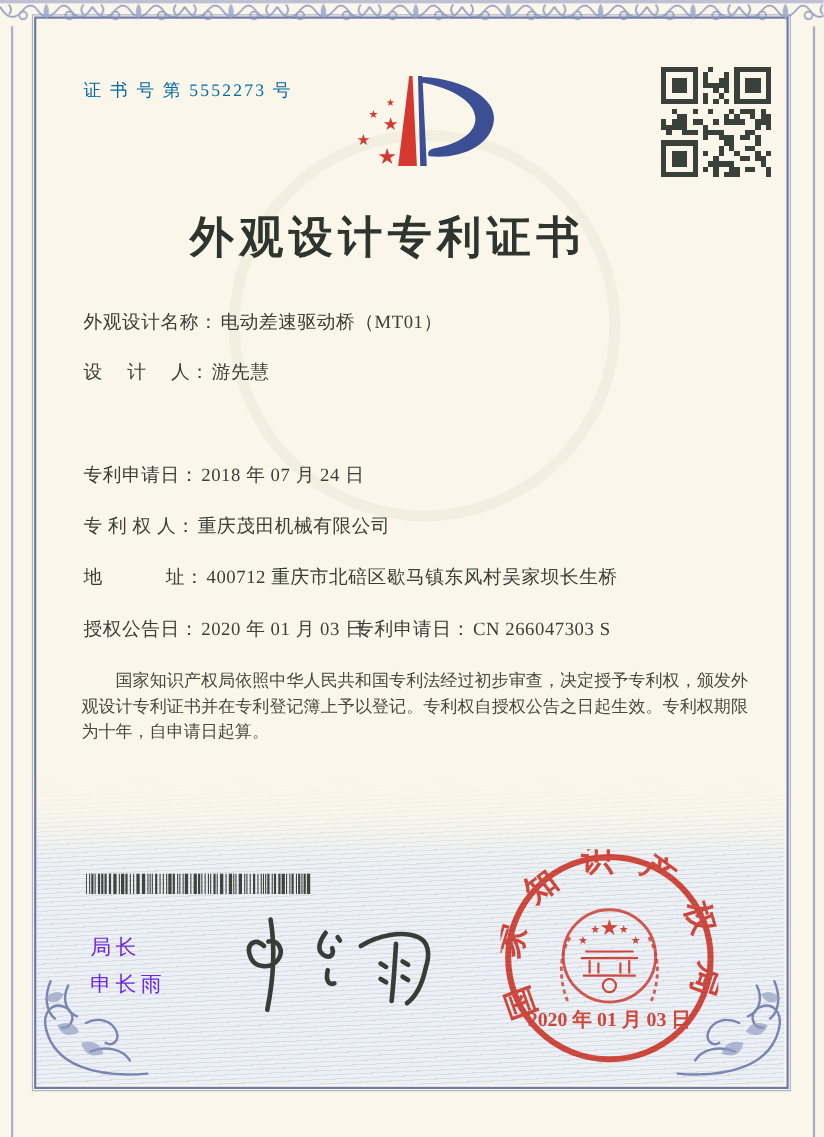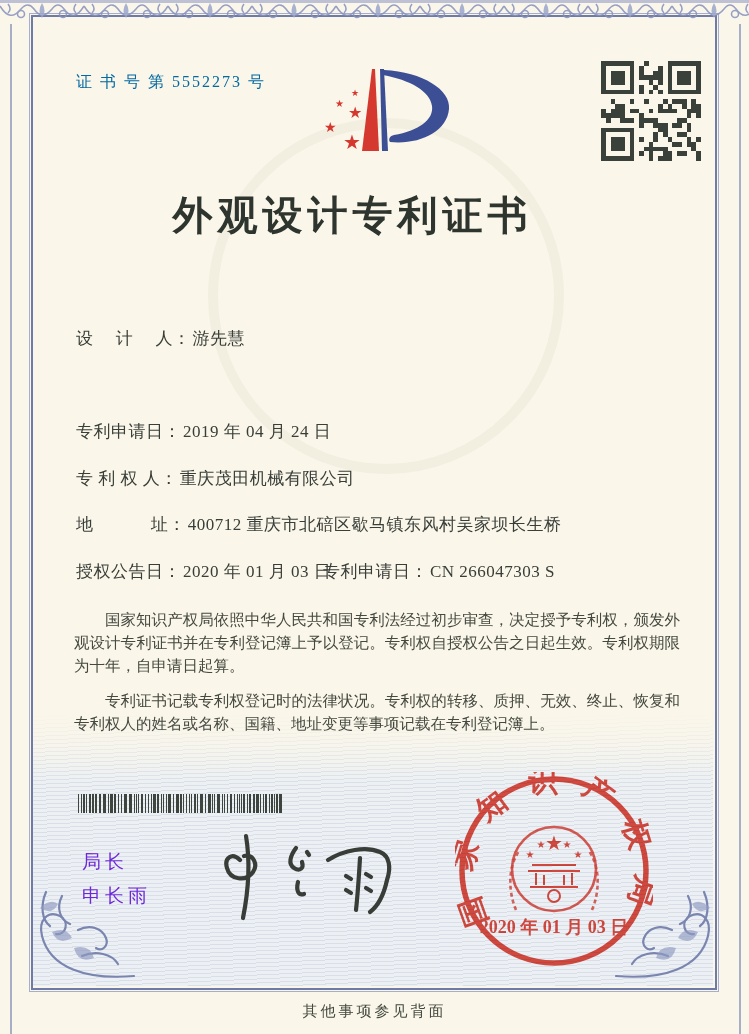--- a/index.html
+++ b/index.html
@@ -244,40 +244,42 @@
         <rect x="10" y="20" width="1" height="1" fill="#39413a"></rect>
         <rect x="12" y="20" width="1" height="1" fill="#39413a"></rect>
         <rect x="13" y="20" width="1" height="1" fill="#39413a"></rect>
         <rect x="14" y="20" width="1" height="1" fill="#39413a"></rect>
         <rect x="20" y="20" width="1" height="1" fill="#39413a"></rect>
       </svg>
   </div>
 
   <div class="abs title">外观设计专利证书</div>
 
+  <div class="abs row" style="top:281px">
+    <span class="lbl">外观设计名称：</span><span class="val">电动差速驱动桥（MT01）</span>
+  </div>
   <div class="abs row" style="top:327px">
     <span class="lbl">设　 计　 人：</span><span class="val">游先慧</span>
   </div>
   <div class="abs row" style="top:420px">
-    <span class="lbl">专利申请日：</span><span class="val">2019 年 04 月 24 日</span>
+    <span class="lbl">专利申请日：</span><span class="val">2018 年 07 月 24 日</span>
   </div>
   <div class="abs row" style="top:467px">
     <span class="lbl">专 利 权 人：</span><span class="val">重庆茂田机械有限公司</span>
   </div>
   <div class="abs row" style="top:513px">
     <span class="lbl">地　　　 址：</span><span class="val">400712 重庆市北碚区歇马镇东风村吴家坝长生桥</span>
   </div>
   <div class="abs row" style="top:560px">
     <span class="lbl">授权公告日：</span><span class="val">2020 年 01 月 03 日</span>
     <span class="grant-no"><span class="lbl">专利申请日：</span><span class="val">CN 266047303 S</span></span>
   </div>
 
   <div class="abs paras">
     <p>国家知识产权局依照中华人民共和国专利法经过初步审查，决定授予专利权，颁发外观设计专利证书并在专利登记簿上予以登记。专利权自授权公告之日起生效。专利权期限为十年，自申请日起算。</p>
-    <p>专利证书记载专利权登记时的法律状况。专利权的转移、质押、无效、终止、恢复和专利权人的姓名或名称、国籍、地址变更等事项记载在专利登记簿上。</p>
   </div>
 
   <div class="abs barcode">
     <svg id="barsvg" width="212" height="19">
         <rect x="0" y="0" width="1" height="19" fill="#3e453f"></rect>
         <rect x="3" y="0" width="1" height="19" fill="#3e453f"></rect>
         <rect x="5" y="0" width="2" height="19" fill="#3e453f"></rect>
         <rect x="8" y="0" width="1" height="19" fill="#3e453f"></rect>
         <rect x="11" y="0" width="2" height="19" fill="#3e453f"></rect>
         <rect x="14" y="0" width="2" height="19" fill="#3e453f"></rect>
@@ -388,15 +390,14 @@
       <defs>
         <path id="sealArc" d="M31,141 A80,80 0 1 1 167,141" fill="none"></path>
       </defs>
       <text font-size="29" fill="#e04338" letter-spacing="22" font-weight="bold">
         <textPath href="#sealArc" startOffset="50%" text-anchor="middle">国家知识产权局</textPath>
       </text>
       <text x="99" y="161" font-size="18" fill="#e04338" text-anchor="middle" font-weight="bold">2020 年 01 月 03 日</text>
     </svg>
   </div>
 
-  <div class="abs back-note">其他事项参见背面</div>
 
 </div>
 
 </body></html>

